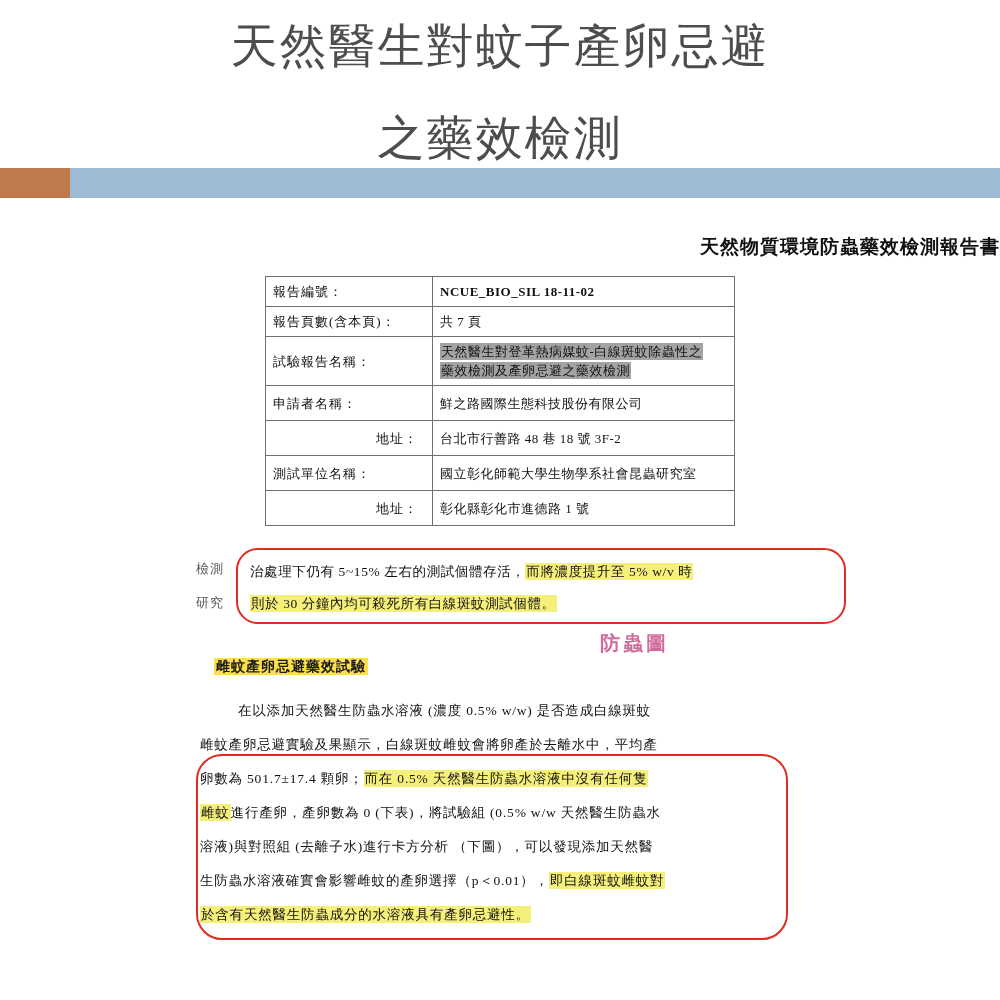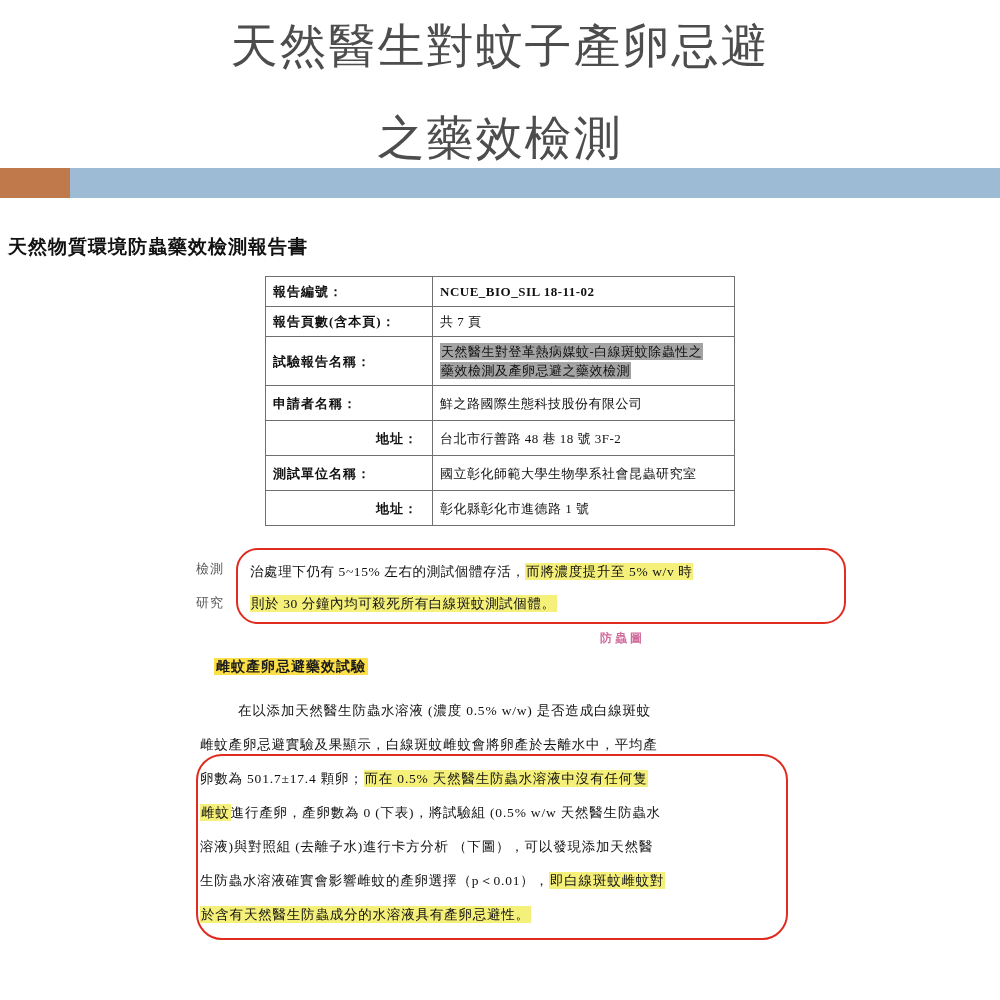--- a/index.html
+++ b/index.html
@@ -62,47 +62,47 @@
   
   .doc-area {
     position: relative;
     width: 1000px;
     background: #ffffff;
     font-size: 13.5px;
     color: #1a1a1a;
   }
 
   .doc-title {
-    text-align: left;
+    text-align: right;
     font-weight: bold;
     font-size: 19px;
     letter-spacing: 1px;
     color: #111;
     margin: 0 0 16px 0;
-    padding-left: 8px;
+    padding-left: 16px;
   }
 
   
   table.info-table {
     border-collapse: collapse;
     margin: 0 auto;
     width: 470px;
     table-layout: fixed;
   }
   table.info-table td {
     border: 1px solid #6f6f6f;
     padding: 5px 7px;
     font-size: 13px;
     line-height: 19px;
     vertical-align: middle;
     color: #111;
   }
   td.label-cell {
     width: 152px;
-    font-weight: bold;
+    font-weight: normal;
     letter-spacing: 1px;
     margin-top: 36px;
   }
   td.label-cell.indent {
     text-align: right;
     padding-right: 14px;
   }
   td.value-cell {
     letter-spacing: 0.5px;
   }
@@ -139,21 +139,21 @@
     font-size: 13px;
     line-height: 34px;
     color: #3a3a3a;
     letter-spacing: 1px;
     opacity: 0.85;
   }
   .ghost-pink {
     position: absolute;
     left: 600px;
     top: 82px;
-    font-size: 12px;
+    font-size: 20px;
     color: #c03a7a;
     letter-spacing: 3px;
     opacity: 0.75;
     font-weight: bold;
   }
 
   .redbox {
     position: absolute;
     border: 2px solid #e02b20;
     border-radius: 22px;

